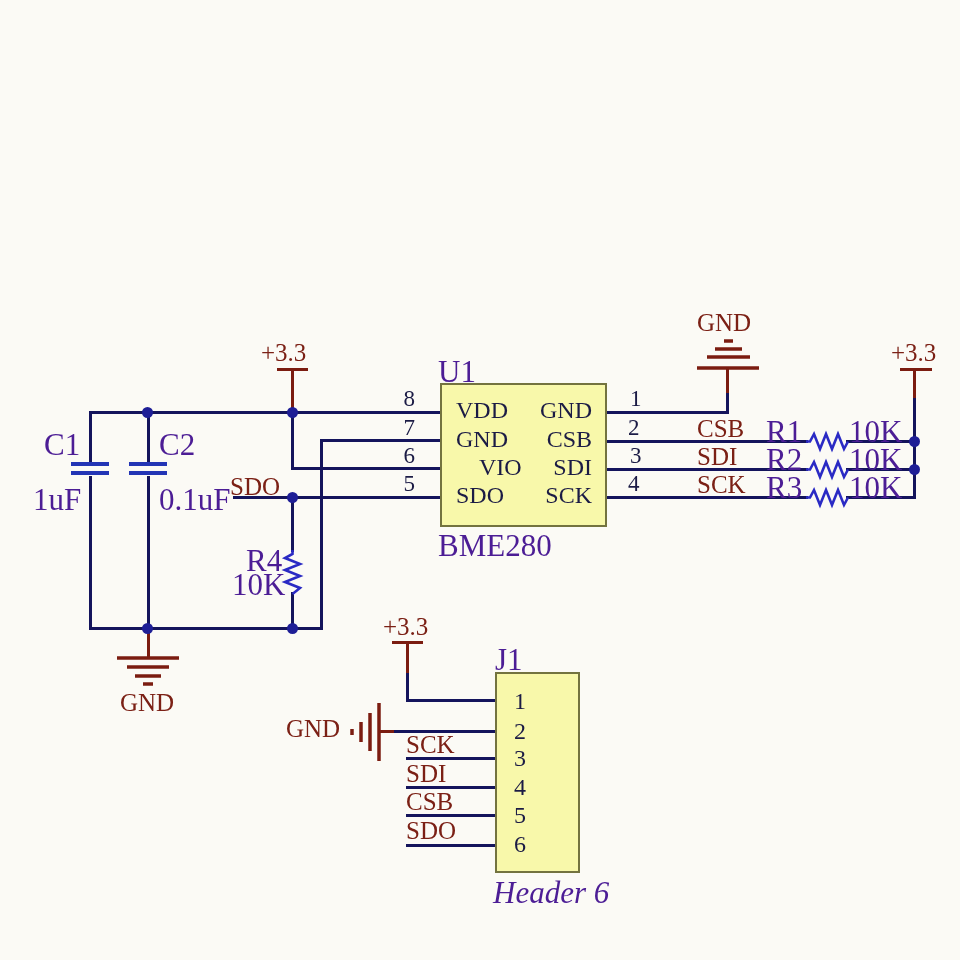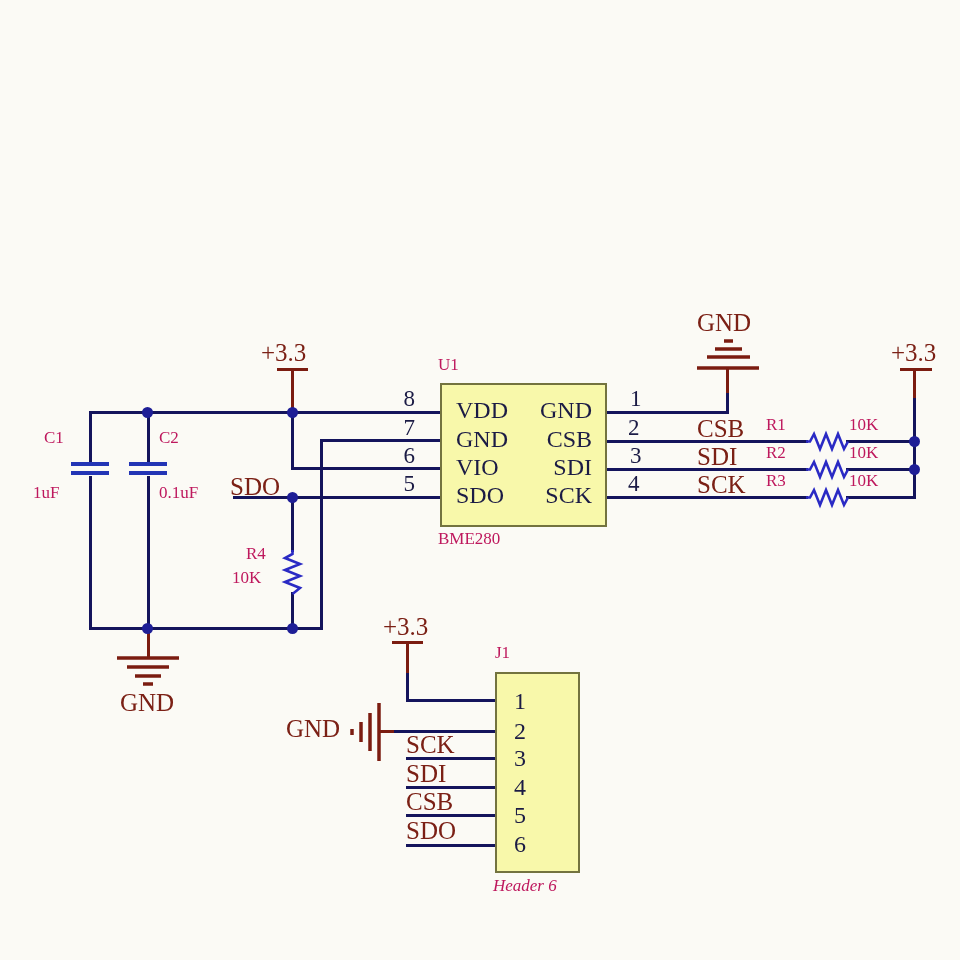--- a/index.html
+++ b/index.html
@@ -5,21 +5,21 @@
   html,body{margin:0;padding:0;background:#ffffff;}
   #canvas{
     position:relative;width:960px;height:960px;background:#fbfaf5;
     font-family:"Liberation Serif","DejaVu Serif",serif;overflow:hidden;
   }
   .wire{position:absolute;background:#14145c;}
   .mwire{position:absolute;background:#7b1c10;}
   .dot{position:absolute;width:11px;height:11px;border-radius:50%;background:#1e1e96;}
   .box{position:absolute;background:#f8f8aa;border:2px solid #73733f;box-sizing:border-box;}
   .txt{position:absolute;white-space:nowrap;line-height:1.05;}
-  .t-navy{color:#be185d;font-size:17px;}
+  .t-navy{color:#4c1d95;font-size:31px;}
   .t-dark{color:#1b1b45;font-size:24px;}
   .t-num{color:#1b1b45;font-size:23px;}
   .t-maroon{color:#7b2015;font-size:25px;}
   .r-align{text-align:right;}
   .c-align{text-align:center;}
   svg{position:absolute;overflow:visible;}
   .plate{position:absolute;background:#2335b5;}
 </style>
 </head>
 <body>
@@ -115,21 +115,21 @@
   <div class="txt t-navy" style="left:438px;top:356px;">U1</div>
   <div class="txt t-navy" style="left:438px;top:530px;">BME280</div>
 
   <div class="txt t-num r-align" style="left:385px;top:387px;width:30px;">8</div>
   <div class="txt t-num r-align" style="left:385px;top:416px;width:30px;">7</div>
   <div class="txt t-num r-align" style="left:385px;top:444px;width:30px;">6</div>
   <div class="txt t-num r-align" style="left:385px;top:472px;width:30px;">5</div>
 
   <div class="txt t-dark" style="left:456px;top:398px;">VDD</div>
   <div class="txt t-dark" style="left:456px;top:427px;">GND</div>
-  <div class="txt t-dark" style="left:456px;top:455px;">VIO</div>
+  <div class="txt t-dark" style="left:479px;top:455px;">VIO</div>
   <div class="txt t-dark" style="left:456px;top:483px;">SDO</div>
 
   <div class="txt t-dark r-align" style="left:490px;top:398px;width:102px;">GND</div>
   <div class="txt t-dark r-align" style="left:490px;top:427px;width:102px;">CSB</div>
   <div class="txt t-dark r-align" style="left:490px;top:455px;width:102px;">SDI</div>
   <div class="txt t-dark r-align" style="left:490px;top:483px;width:102px;">SCK</div>
 
   <div class="txt t-num" style="left:630px;top:387px;">1</div>
   <div class="txt t-num" style="left:628px;top:416px;">2</div>
   <div class="txt t-num" style="left:630px;top:444px;">3</div>

